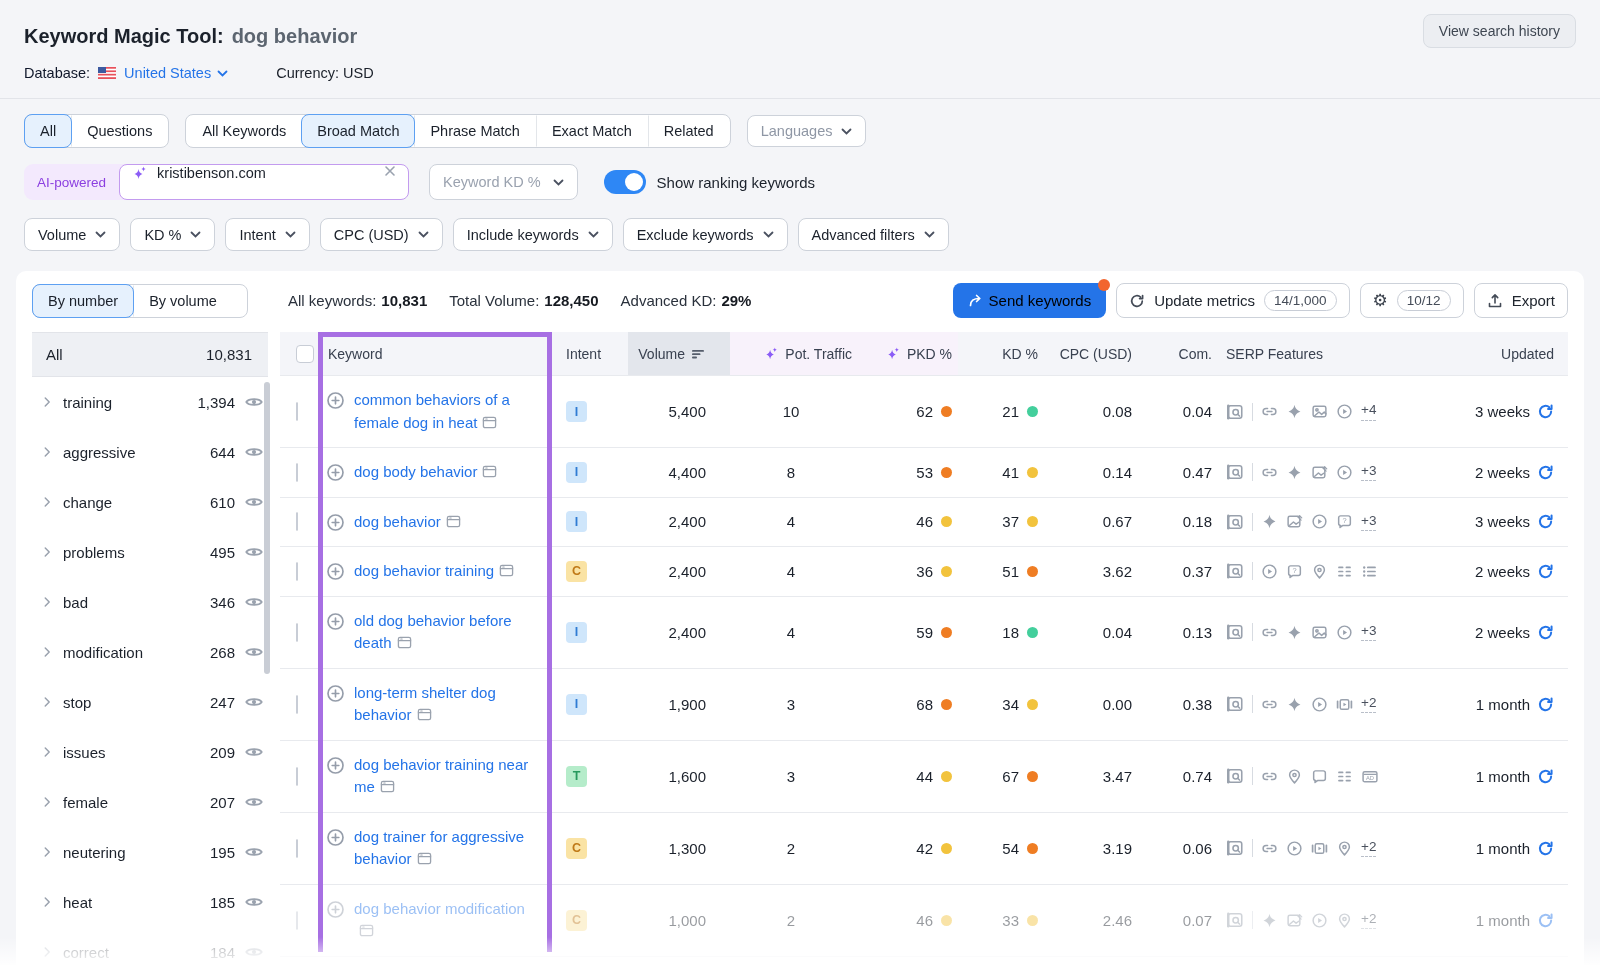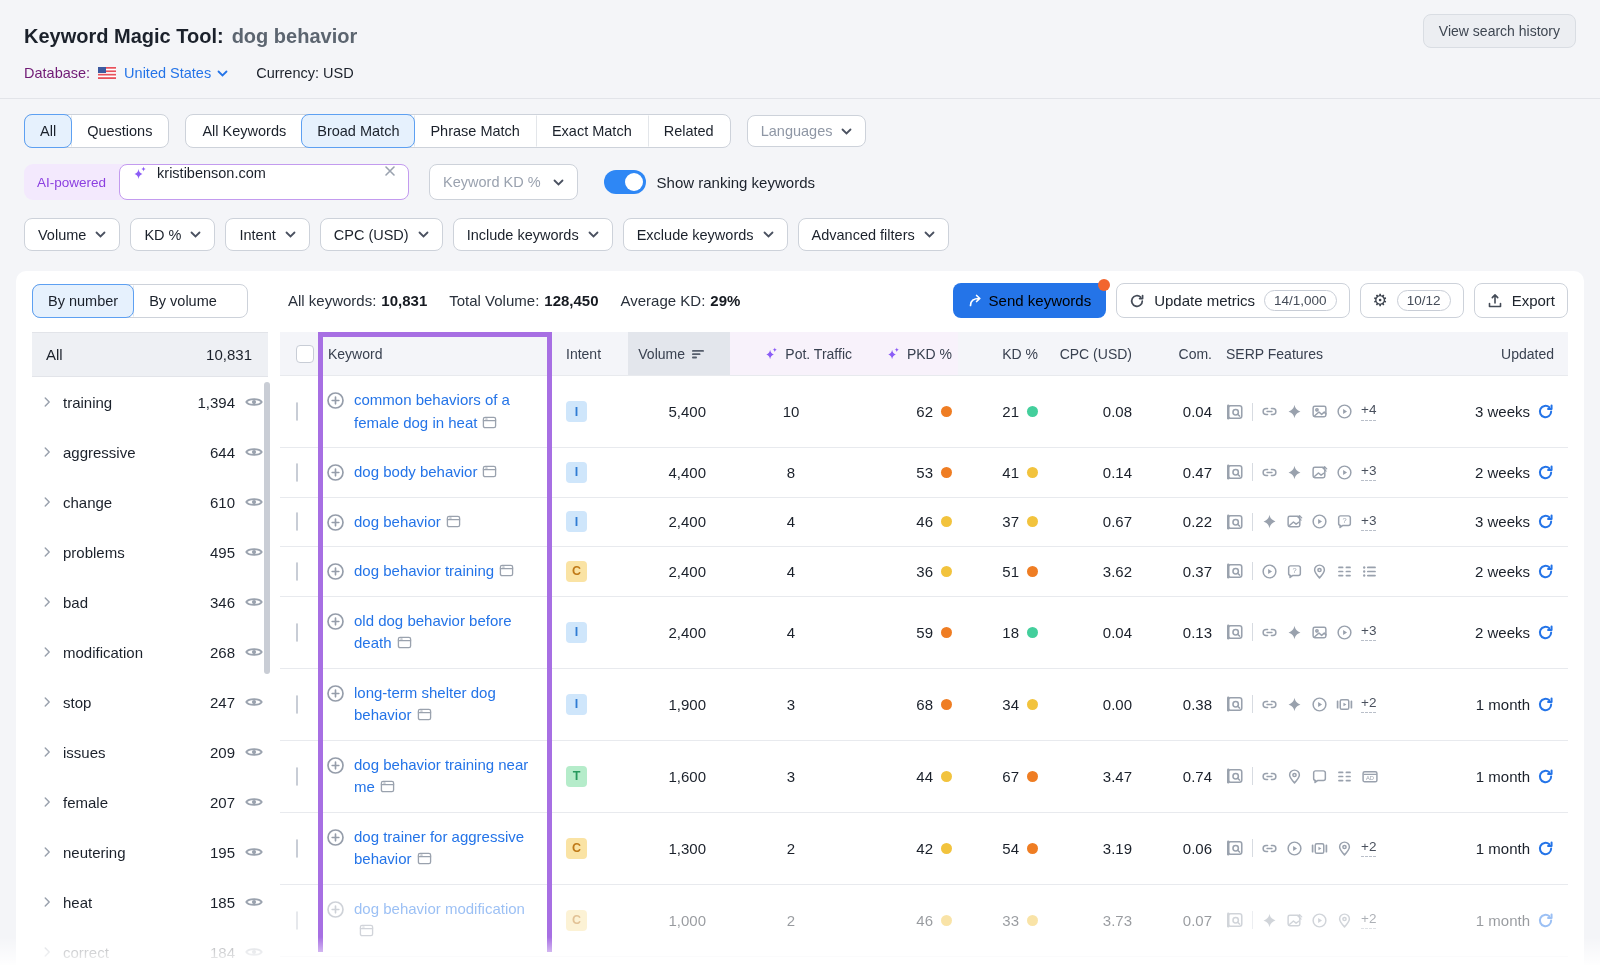--- a/index.html
+++ b/index.html
@@ -13,24 +13,24 @@
 body{width:1600px;height:965px;overflow:hidden;position:relative;background:#f4f5f8;
   font-family:"Liberation Sans",sans-serif;color:var(--txt);font-size:14px}
 .icon svg{display:block}
 .topbar{padding:14px 24px 0}
 .title-row{display:flex;justify-content:space-between;align-items:flex-end}
 .t-main{font-size:20px;font-weight:bold}
 .t-query{font-size:20px;font-weight:bold;color:#5c6570;margin-left:8px}
 .view-history{background:#eceef2;border:1px solid #d9dde3;border-radius:8px;padding:8px 15px;font-size:14px;color:#3f4document document752;cursor:pointer}
 .view-history{color:#3f4752}
 .db-row{margin-top:17px;display:flex;align-items:center;font-size:14.5px}
-.db-label{color:#701a75;margin-right:8px}
+.db-label{color:#0f172a;margin-right:8px}
 .db-link{color:var(--accent);display:flex;align-items:center;gap:6px;cursor:pointer}
 .flag{margin-right:2px}
-.currency{margin-left:28px}
+.currency{margin-left:48px}
 .hr{border-bottom:1px solid #e2e4e9;margin-top:17px}
 .tabs-row{display:flex;gap:16px;margin:15px 24px 0;align-items:center}
 .seg{display:flex;border:1px solid var(--bd);border-radius:8px;background:#fff}
 .tab{padding:7px 15px;font-size:14.5px;color:var(--txt);border:1px solid transparent;cursor:pointer;position:relative;background:transparent;white-space:nowrap}
 .tab+.tab{border-left:1px solid #e3e6ea}
 .tab.active{background:var(--sel-bg);border:1px solid var(--sel-bd)!important;border-radius:8px;margin:-1px;z-index:2;padding:7px 15px}
 .lang-btn{border:1px solid var(--bd);border-radius:8px;background:#fff;color:var(--mut);padding:7px 13px;display:flex;align-items:center;gap:9px;font-size:14.5px;cursor:pointer}
 .ai-row{display:flex;align-items:center;gap:16px;margin:16px 24px 0}
 .ai-wrap{display:flex;align-items:center;background:#f3e9fd;border-radius:9px;height:36px}
 .ai-chip{color:var(--ai);font-size:13.5px;padding:0 13px}
@@ -272,21 +272,21 @@
     <div class="stats-bar">
       <span class="stat">
           <span>All keywords:</span>
           <b>10,831</b>
         </span>
       <span class="stat">
           <span>Total Volume:</span>
           <b>128,450</b>
         </span>
       <span class="stat">
-          <span>Average KD:</span>
+          <span>Advanced KD:</span>
           <b>29%</b>
         </span>
       <div class="right-actions">
         <button class="send-btn">
           <span class="icon">
               <svg width="16" height="15" viewBox="0 0 16 15" fill="none" stroke="#fff" stroke-width="1.7" stroke-linecap="round" stroke-linejoin="round">
                 <path d="M2.5 12.5 C2.5 7.5 5.5 5.5 11.5 5.5 M8.6 2.5 L11.8 5.5 L8.6 8.5"></path>
               </svg>
             </span>
           <span>Send keywords</span>
@@ -723,21 +723,21 @@
             <div class="c-pot">4</div>
             <div class="c-dotnum c-pkd">
               <span>46</span>
               <span class="dot dot-yellow"></span>
             </div>
             <div class="c-dotnum c-kd">
               <span>37</span>
               <span class="dot dot-yellow"></span>
             </div>
             <div class="c-cpc">0.67</div>
-            <div class="c-com">0.22</div>
+            <div class="c-com">0.18</div>
             <div class="c-serp">
               <span class="icon" style="display: flex;">
                 <svg width="18" height="18" viewBox="0 0 16 16" fill="none" stroke="currentColor" stroke-width="1.4" stroke-linecap="round" stroke-linejoin="round">
                   <rect x="2" y="2.5" width="12" height="11" rx="2"></rect>
                   <path d="M2 2.5 L2 13.5" stroke-width="2.2"></path>
                   <circle cx="8.6" cy="8.2" r="2.4"></circle>
                   <path d="M10.4 10 12 11.6"></path>
                 </svg>
               </span>
               <span class="sf-div"></span>
@@ -1201,21 +1201,21 @@
             <div class="c-vol">1,000</div>
             <div class="c-pot">2</div>
             <div class="c-dotnum c-pkd">
               <span>46</span>
               <span class="dot dot-yellow"></span>
             </div>
             <div class="c-dotnum c-kd">
               <span>33</span>
               <span class="dot dot-yellow"></span>
             </div>
-            <div class="c-cpc">3.73</div>
+            <div class="c-cpc">2.46</div>
             <div class="c-com">0.07</div>
             <div class="c-serp">
               <span class="icon" style="display: flex;">
                 <svg width="18" height="18" viewBox="0 0 16 16" fill="none" stroke="currentColor" stroke-width="1.4" stroke-linecap="round" stroke-linejoin="round">
                   <rect x="2" y="2.5" width="12" height="11" rx="2"></rect>
                   <path d="M2 2.5 L2 13.5" stroke-width="2.2"></path>
                   <circle cx="8.6" cy="8.2" r="2.4"></circle>
                   <path d="M10.4 10 12 11.6"></path>
                 </svg>
               </span>

